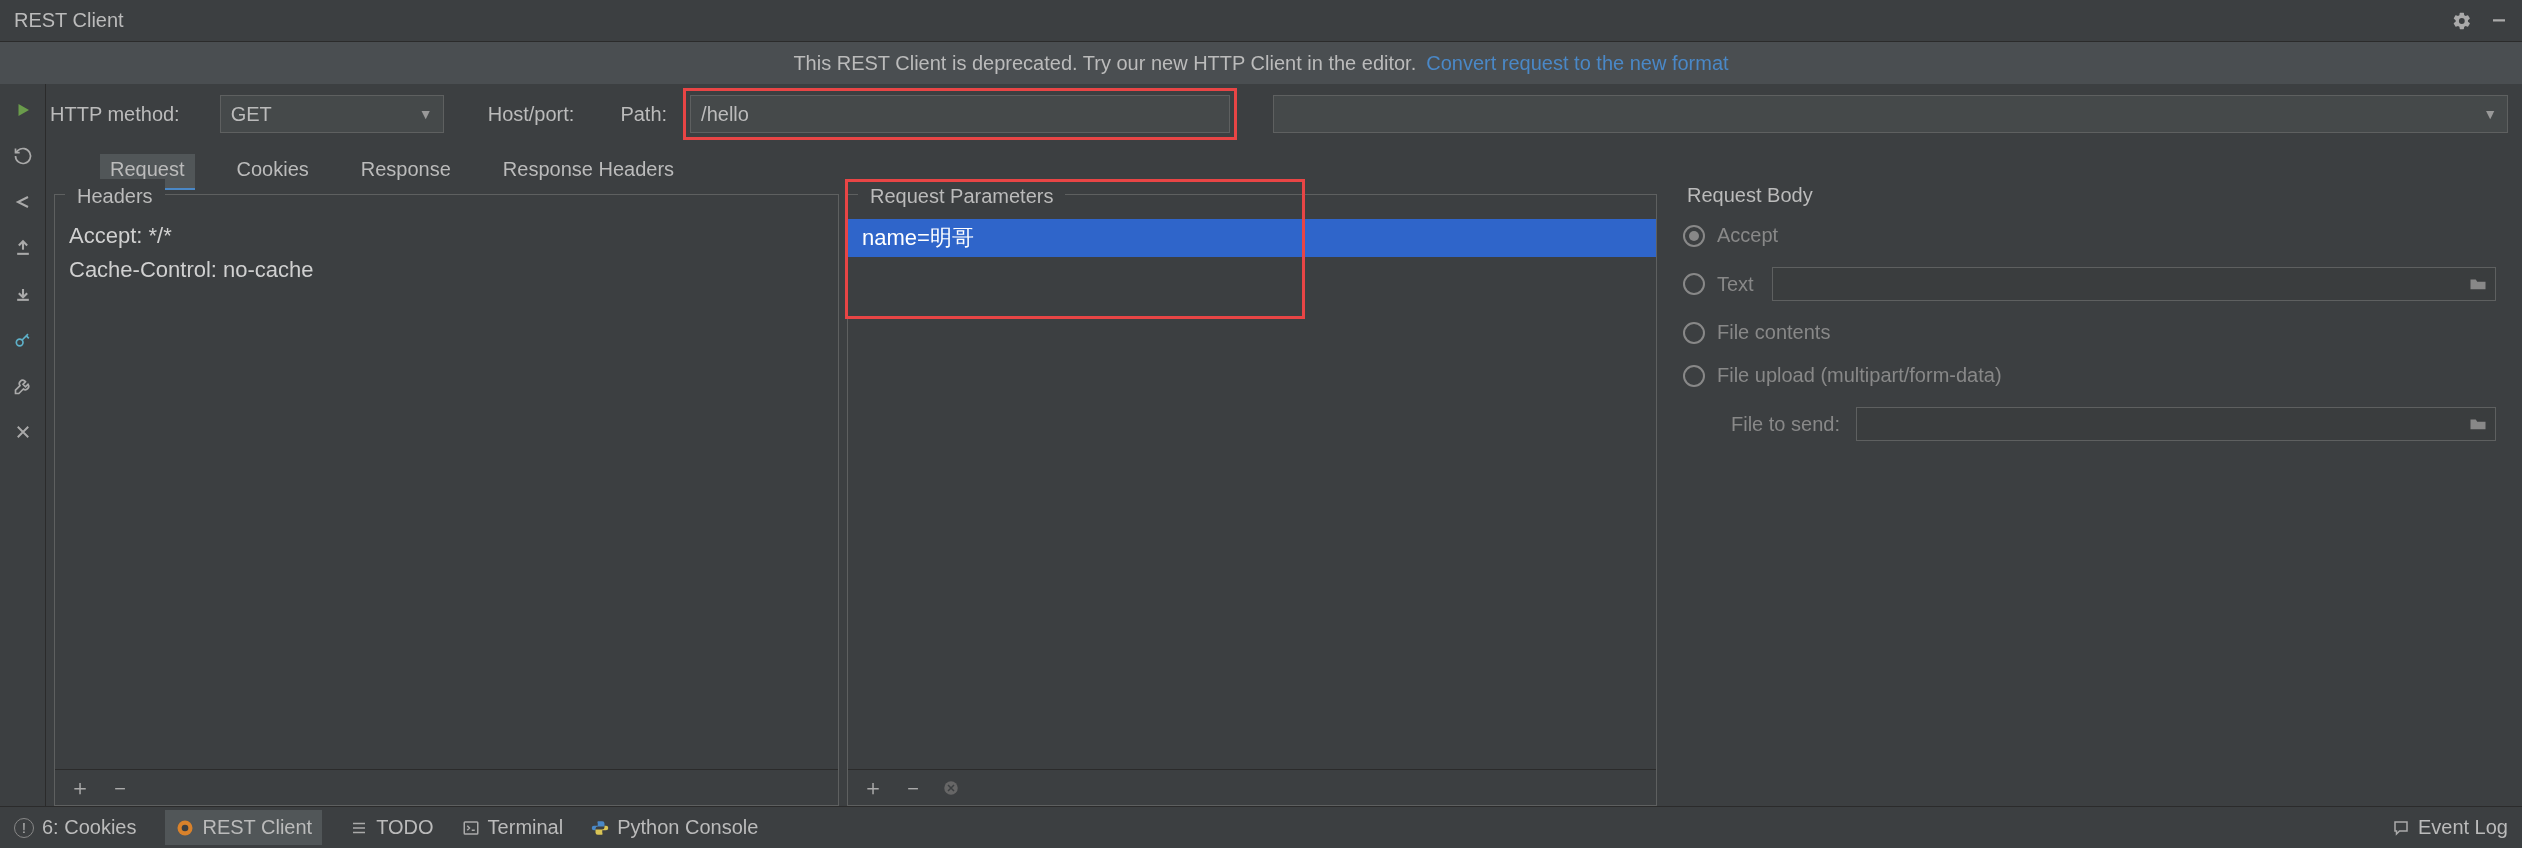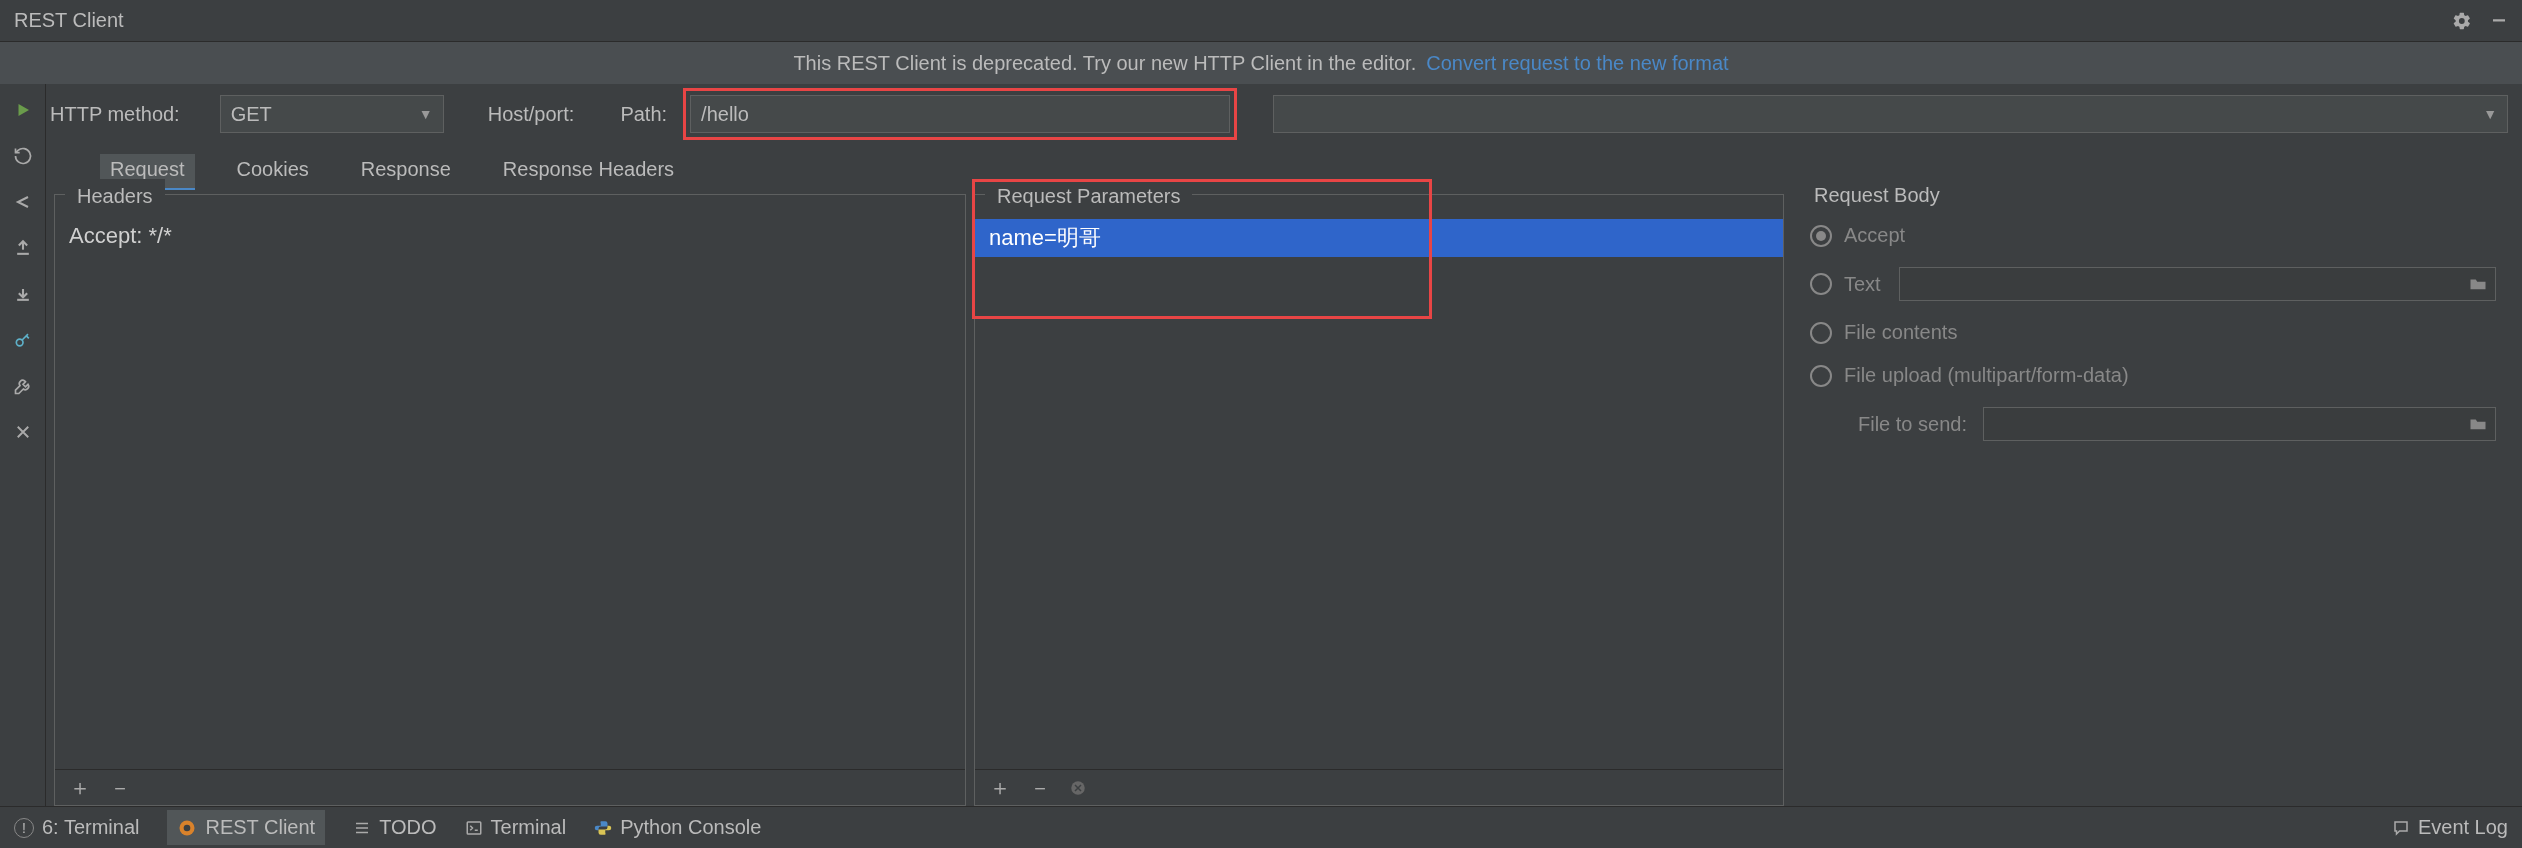--- a/index.html
+++ b/index.html
@@ -138,21 +138,21 @@
 .panel .footer-icons {
   height: 36px;
   display: flex;
   align-items: center;
   padding: 0 14px;
   gap: 18px;
   border-top: 1px solid #2b2b2b;
 }
 .panel .footer-icons span { color: #aaaaaa; cursor: pointer; font-size: 22px; }
 
-.p-headers { width: 912px; }
+.p-headers { width: 785px; }
 .p-params { width: 810px; }
 .p-body { flex: 1; border: none; }
 
 .body-radios { padding: 30px 18px 0 18px; display: flex; flex-direction: column; gap: 20px; }
 .body-radios .row { display: flex; align-items: center; gap: 12px; }
 .radio {
   width: 22px; height: 22px; border-radius: 50%;
   border: 2px solid #888;
   display: inline-flex; align-items: center; justify-content: center;
 }
@@ -282,20 +282,21 @@
     <div class="tab">Response</div>
     <div class="tab">Response Headers</div>
   </div>
   <div class="panels">
 
     <div class="panel p-headers">
       <div class="panel-title">Headers</div>
       <div class="panel-body">
         <div class="list">
           <div class="item">Accept: */*</div>
+          <div class="item">Cache-Control: no-cache</div>
         </div>
         <div class="footer-icons">
           <span>＋</span>
           <span>－</span>
         </div>
       </div>
     </div>
 
     <div class="panel p-params" style="position:relative">
       <div class="panel-title">Request Parameters</div>
@@ -355,21 +356,21 @@
         </div>
       </div>
     </div>
 
   </div>
 </div>
 
 <div class="status-bar">
   <div class="item">
     <span class="small-ico">!</span>
-    <span>6: Terminal</span>
+    <span>6: Cookies</span>
   </div>
   <div class="item active">
     <span>
       <svg width="20" height="20" viewBox="0 0 24 24">
           <circle cx="12" cy="12" r="9" fill="#d9822b"></circle>
           <circle cx="12" cy="12" r="4" fill="#3c3f41"></circle>
         </svg>
     </span>
     <span>REST Client</span>
   </div>

